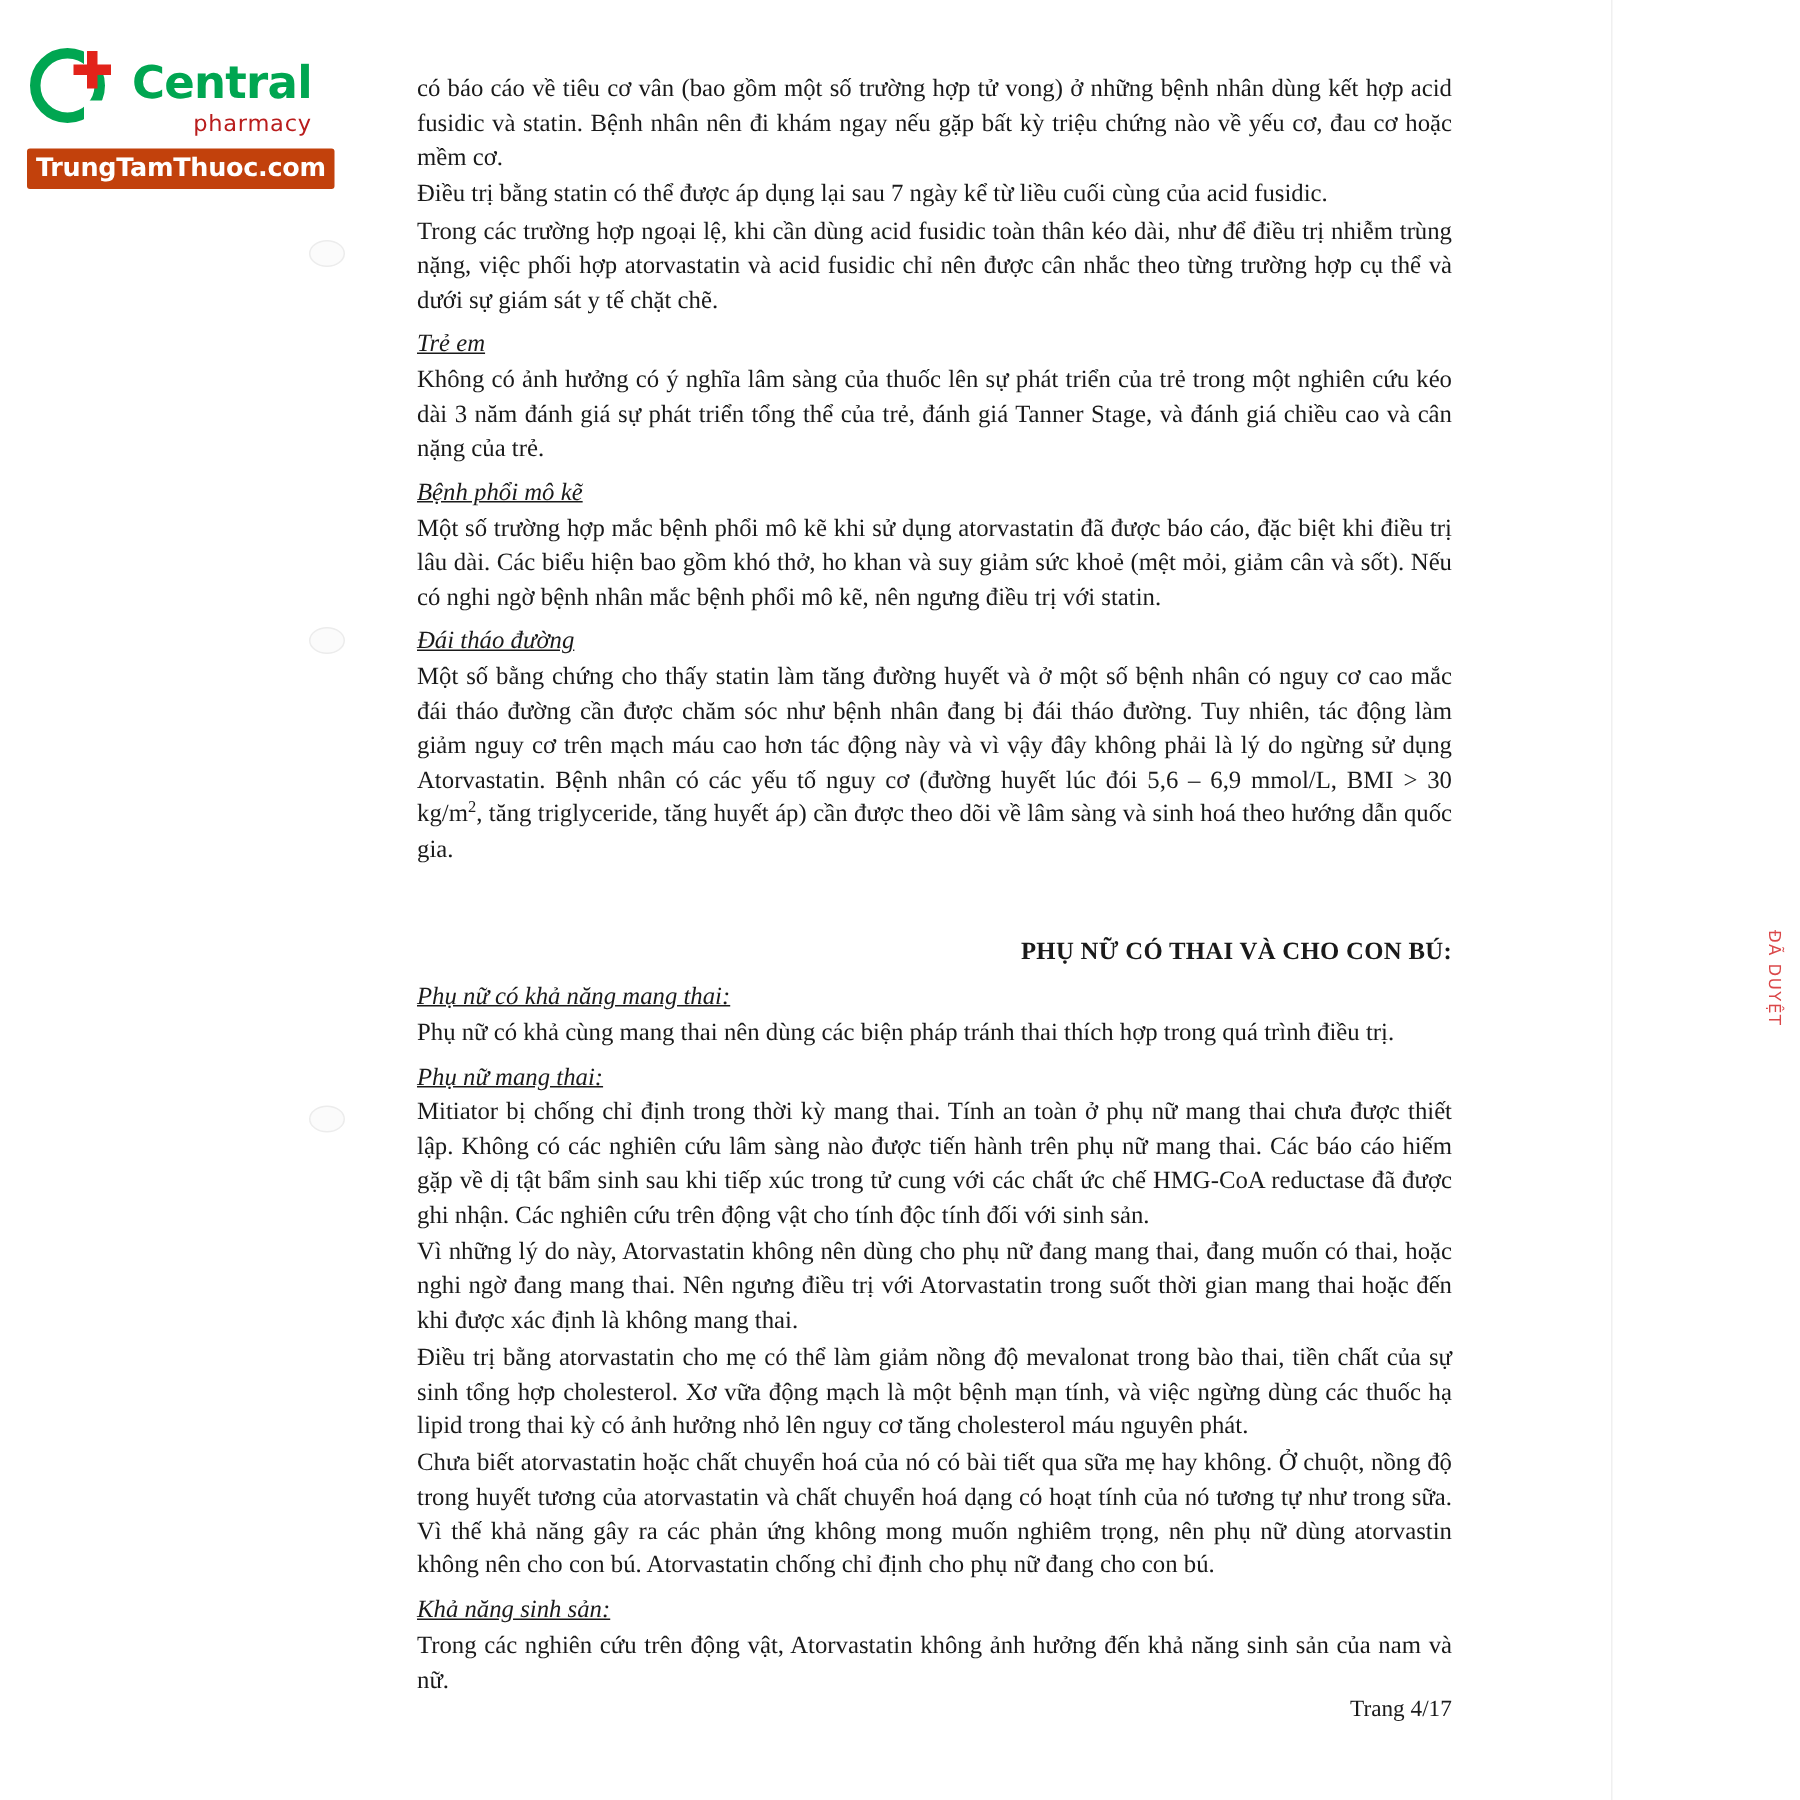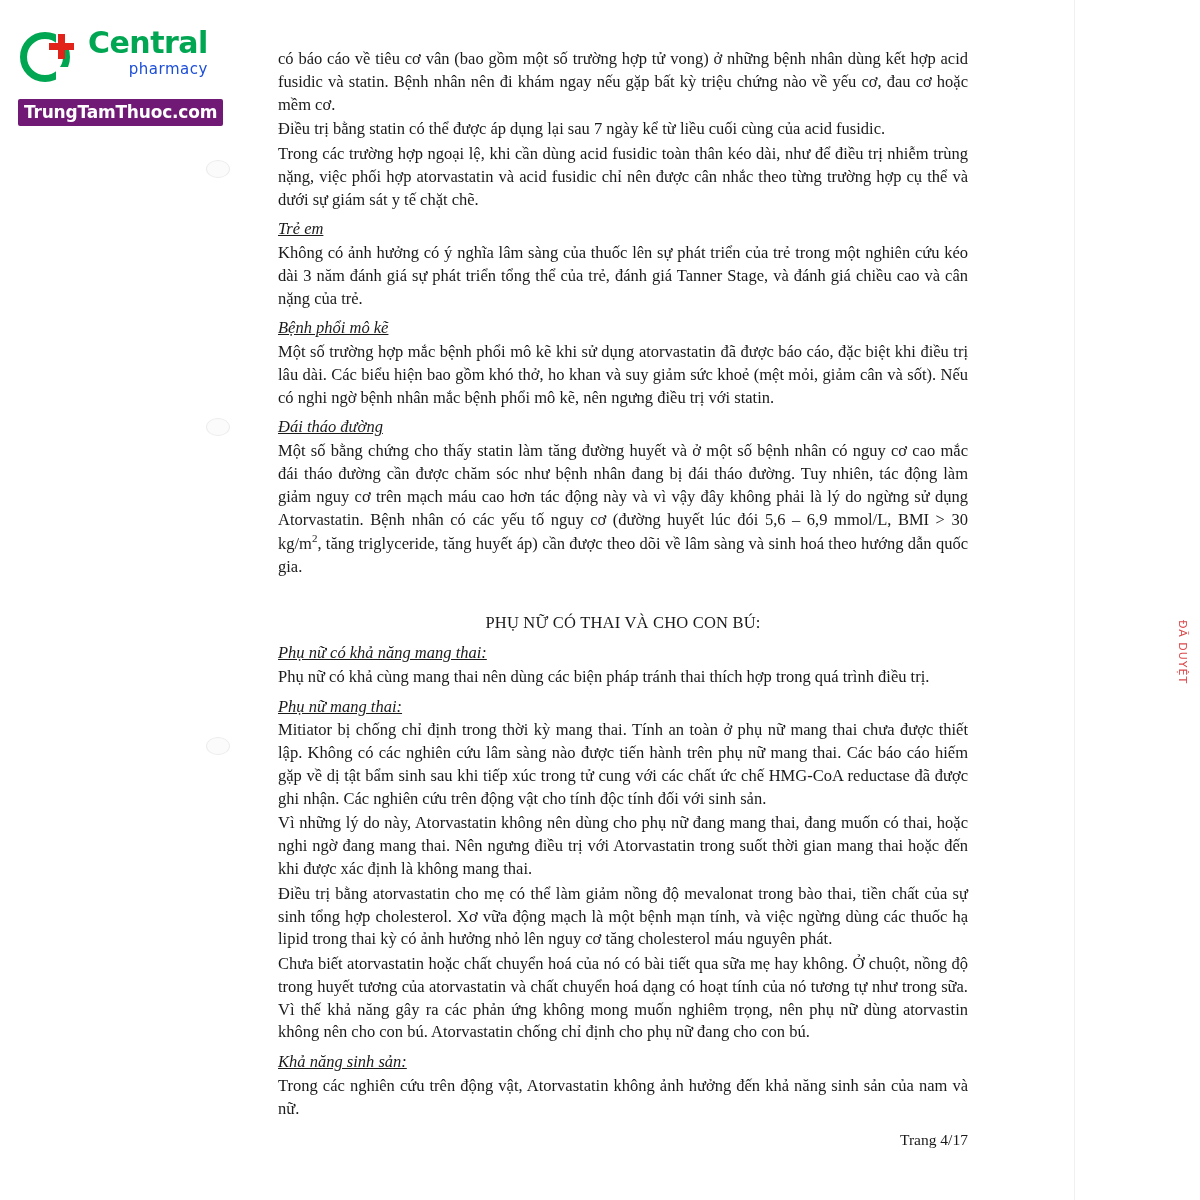--- a/index.html
+++ b/index.html
@@ -18,21 +18,21 @@
 
   
   .logo-block {
     position: absolute;
     top: 28px;
     left: 18px;
     width: 215px;
   }
   .logo-row {
     display: flex;
-    align-items: flex-start;
+    align-items: flex-end;
     gap: 8px;
   }
   .logo-mark {
     width: 62px;
     height: 62px;
     position: relative;
     flex: 0 0 auto;
   }
   .logo-mark .c-ring {
     position: absolute;
@@ -67,28 +67,28 @@
   .logo-title {
     font-family: "DejaVu Sans", sans-serif;
     font-size: 30px;
     font-weight: bold;
     color: #00a651;
     letter-spacing: -0.5px;
   }
   .logo-sub {
     font-family: "DejaVu Sans", sans-serif;
     font-size: 15px;
-    color: #1d4ed8;
+    color: #b91c1c;
     text-align: right;
     margin-top: 4px;
     letter-spacing: 0.5px;
   }
   .logo-banner {
     margin-top: 9px;
-    background: #701a75;
+    background: #c2410c;
     color: #ffffff;
     font-family: "DejaVu Sans", sans-serif;
     font-weight: bold;
     font-size: 17px;
     padding: 3px 6px 4px 6px;
     display: inline-block;
     border-radius: 2px;
     letter-spacing: -0.2px;
   }
 
@@ -106,23 +106,23 @@
     margin: 0 0 2px 0;
   }
   .sub-head {
     margin: 7px 0 1px 0;
     font-style: italic;
     font-weight: normal;
     text-decoration: underline;
     text-align: left;
   }
   .section-head {
-    margin: 34px 0 4px 0;
-    font-weight: normal;
-    text-align: center;
+    margin: 46px 0 4px 0;
+    font-weight: bold;
+    text-align: right;
     letter-spacing: 0.2px;
   }
   .blk {
     margin-bottom: 2px;
   }
   sup.unit {
     font-size: 11px;
     vertical-align: super;
   }
 

